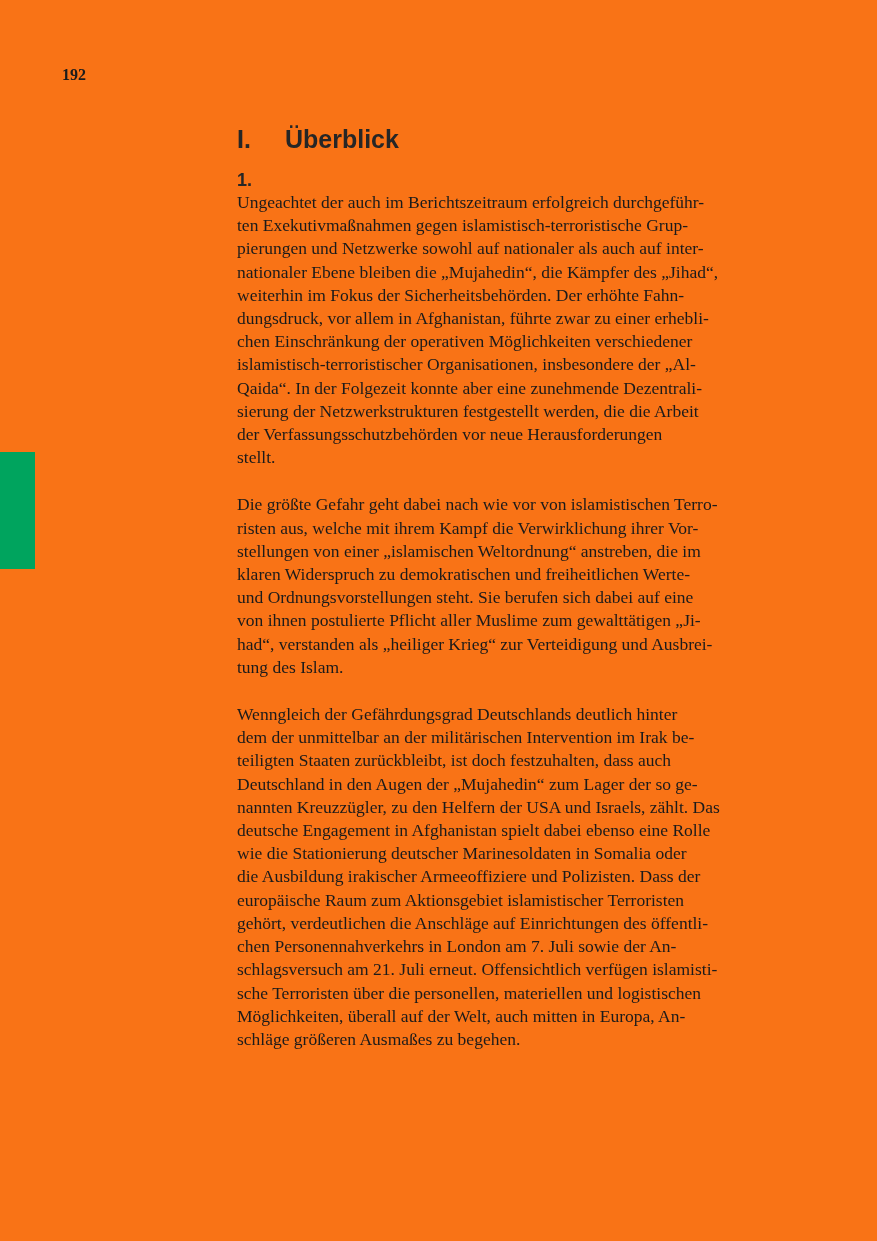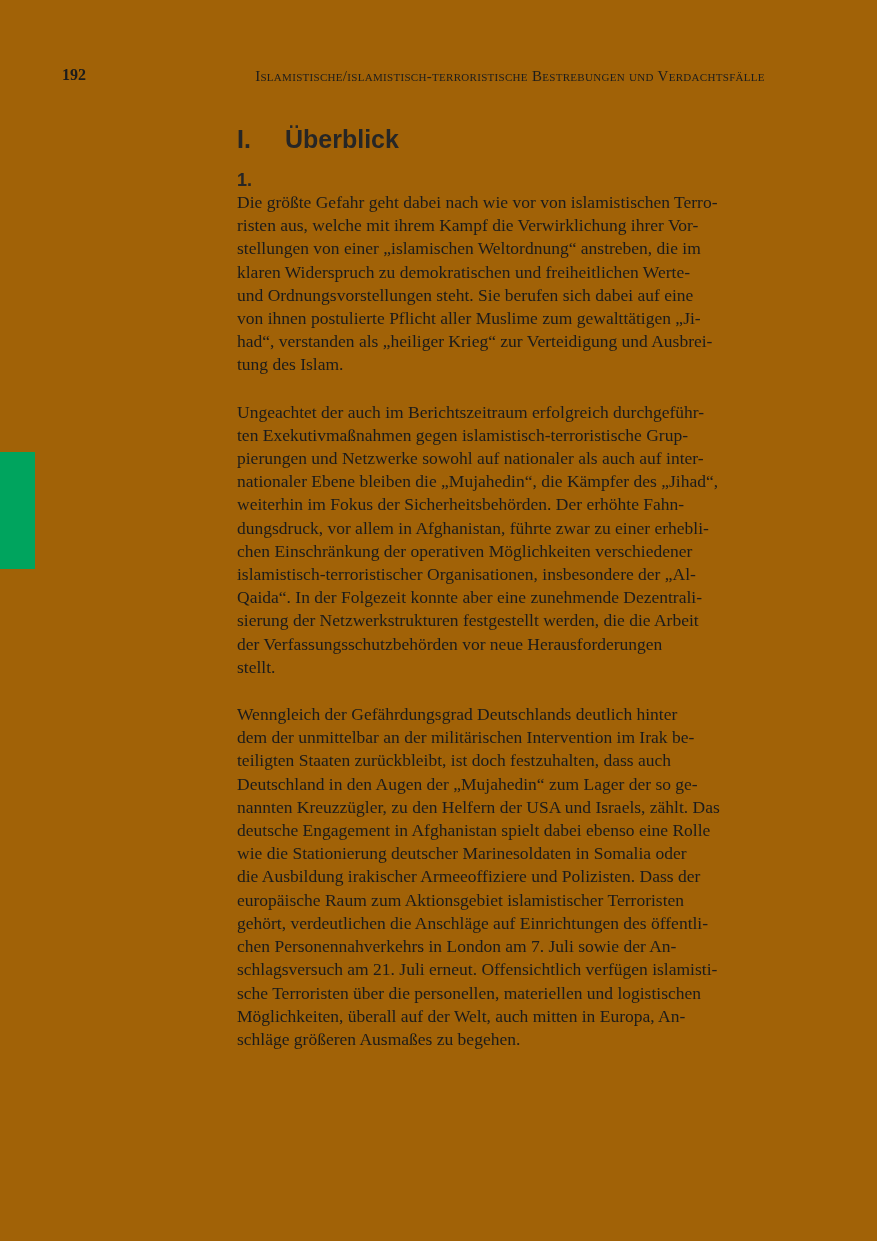--- a/index.html
+++ b/index.html
@@ -4,21 +4,21 @@
 <style>
   html, body {
     margin: 0;
     padding: 0;
     background: #ffffff;
   }
   .page {
     position: relative;
     width: 877px;
     height: 1241px;
-    background: #a16207;
+    background: #f97316;
     overflow: hidden;
     color: #1b1b1b;
   }
   .green-tab {
     position: absolute;
     left: 0;
     top: 452px;
     width: 35px;
     height: 117px;
     background: #00a45e;
@@ -84,55 +84,54 @@
 </style>
 </head>
 <body>
 
 <div class="page">
 
   <div class="green-tab"></div>
 
   <div class="page-number">192</div>
 
-  <div class="running-head">Islamistische/islamistisch-terroristische Bestrebungen und Verdachtsfälle</div>
 
   <div class="content">
 
     <div class="heading-row h1">
       <span class="num">I.</span>
       <span>Überblick</span>
     </div>
 
     <div class="heading-row h2">
       <span class="num">1.</span>
     </div>
 
 
-    <p class="body-p">Die größte Gefahr geht dabei nach wie vor von islamistischen Terro-
-risten aus, welche mit ihrem Kampf die Verwirklichung ihrer Vor-
-stellungen von einer „islamischen Weltordnung“ anstreben, die im
-klaren Widerspruch zu demokratischen und freiheitlichen Werte-
-und Ordnungsvorstellungen steht. Sie berufen sich dabei auf eine
-von ihnen postulierte Pflicht aller Muslime zum gewalttätigen „Ji-
-had“, verstanden als „heiliger Krieg“ zur Verteidigung und Ausbrei-
-tung des Islam.</p>
-
     <p class="body-p">Ungeachtet der auch im Berichtszeitraum erfolgreich durchgeführ-
 ten Exekutivmaßnahmen gegen islamistisch-terroristische Grup-
 pierungen und Netzwerke sowohl auf nationaler als auch auf inter-
 nationaler Ebene bleiben die „Mujahedin“, die Kämpfer des „Jihad“,
 weiterhin im Fokus der Sicherheitsbehörden. Der erhöhte Fahn-
 dungsdruck, vor allem in Afghanistan, führte zwar zu einer erhebli-
 chen Einschränkung der operativen Möglichkeiten verschiedener
 islamistisch-terroristischer Organisationen, insbesondere der „Al-
 Qaida“. In der Folgezeit konnte aber eine zunehmende Dezentrali-
 sierung der Netzwerkstrukturen festgestellt werden, die die Arbeit
 der Verfassungsschutzbehörden vor neue Herausforderungen
 stellt.</p>
+
+    <p class="body-p">Die größte Gefahr geht dabei nach wie vor von islamistischen Terro-
+risten aus, welche mit ihrem Kampf die Verwirklichung ihrer Vor-
+stellungen von einer „islamischen Weltordnung“ anstreben, die im
+klaren Widerspruch zu demokratischen und freiheitlichen Werte-
+und Ordnungsvorstellungen steht. Sie berufen sich dabei auf eine
+von ihnen postulierte Pflicht aller Muslime zum gewalttätigen „Ji-
+had“, verstanden als „heiliger Krieg“ zur Verteidigung und Ausbrei-
+tung des Islam.</p>
 
     <p class="body-p">Wenngleich der Gefährdungsgrad Deutschlands deutlich hinter
 dem der unmittelbar an der militärischen Intervention im Irak be-
 teiligten Staaten zurückbleibt, ist doch festzuhalten, dass auch
 Deutschland in den Augen der „Mujahedin“ zum Lager der so ge-
 nannten Kreuzzügler, zu den Helfern der USA und Israels, zählt. Das
 deutsche Engagement in Afghanistan spielt dabei ebenso eine Rolle
 wie die Stationierung deutscher Marinesoldaten in Somalia oder
 die Ausbildung irakischer Armeeoffiziere und Polizisten. Dass der
 europäische Raum zum Aktionsgebiet islamistischer Terroristen

